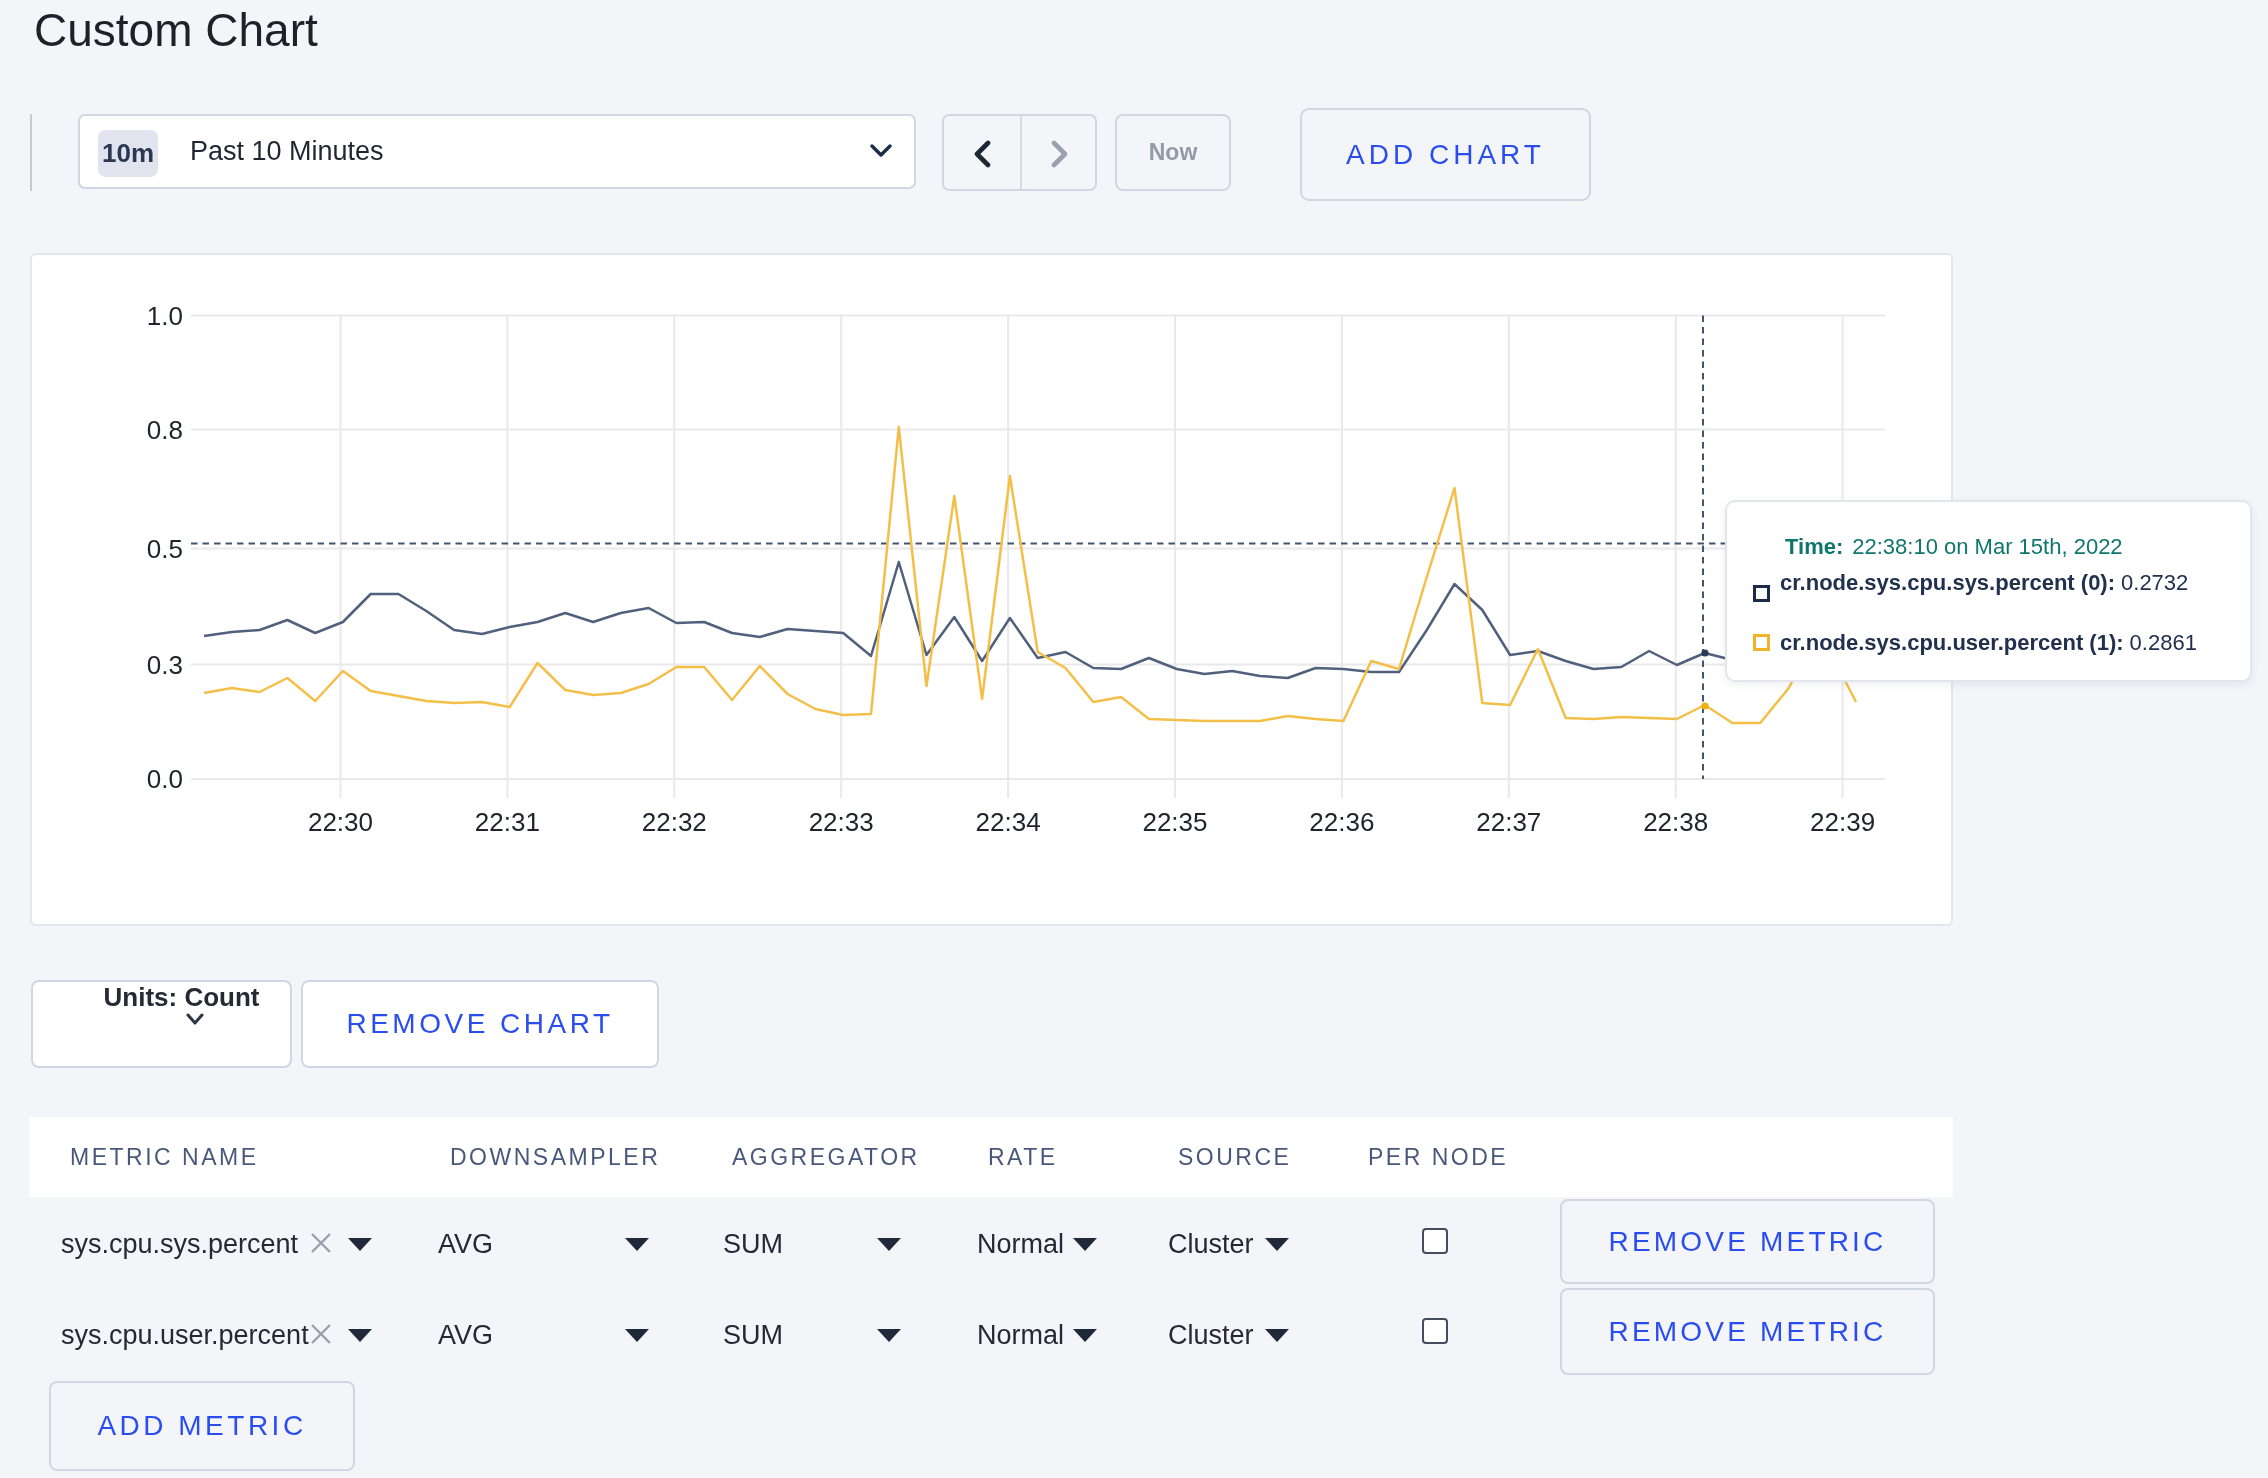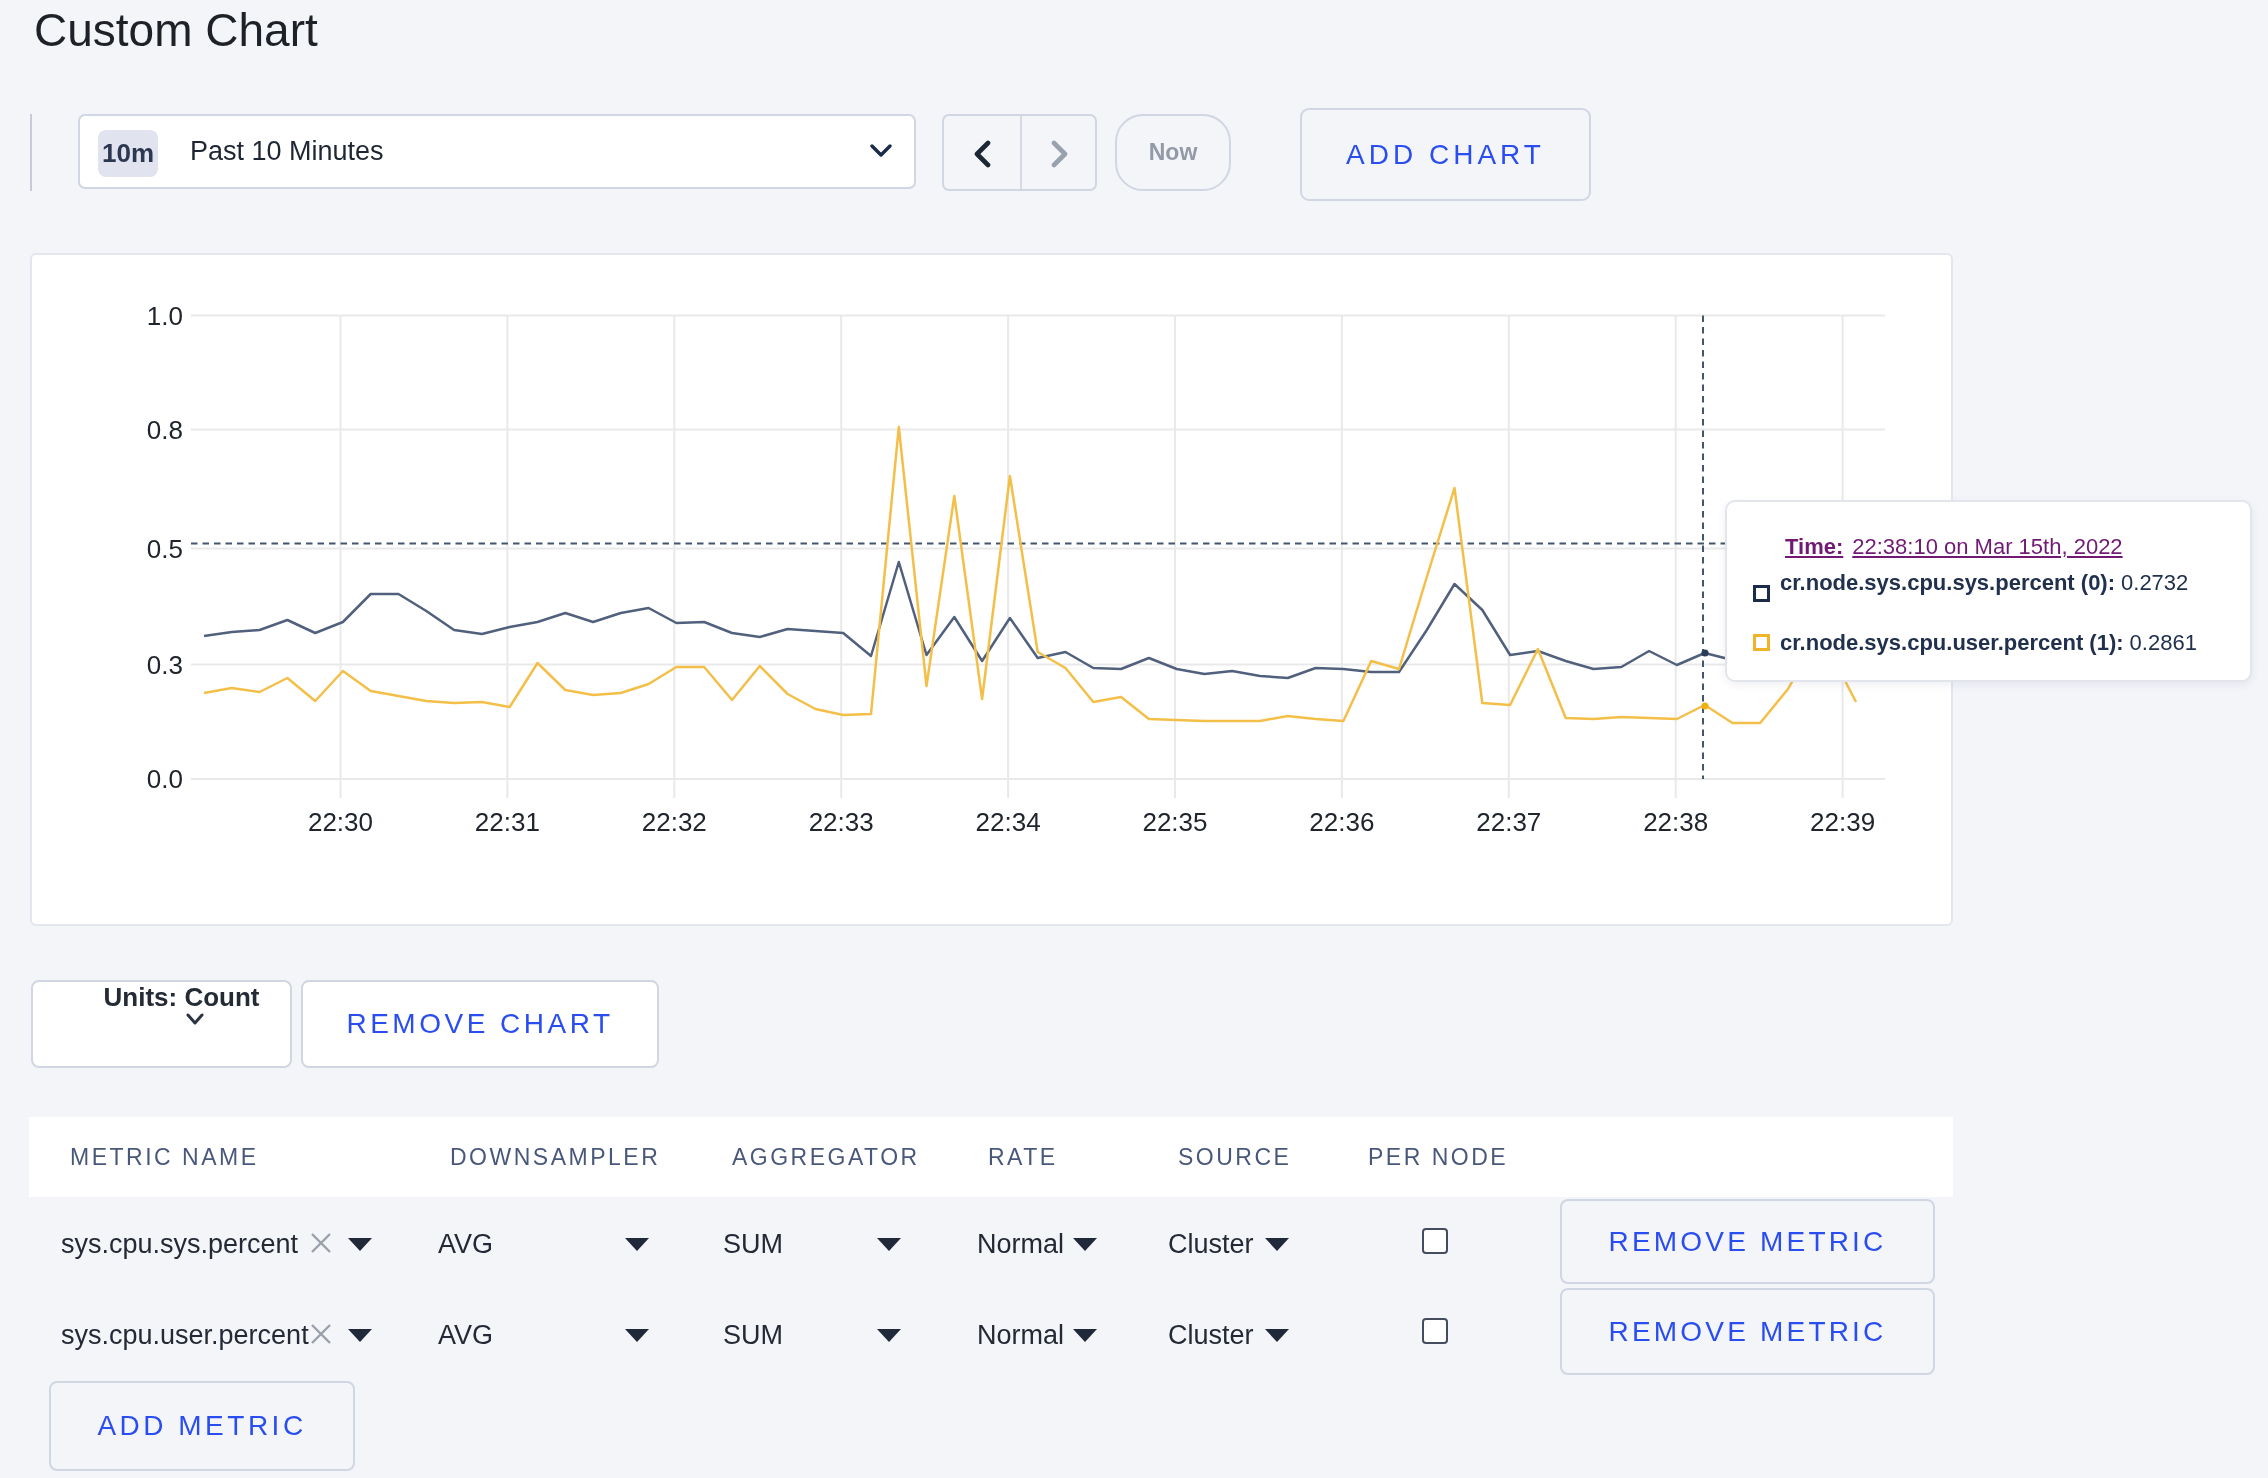--- a/index.html
+++ b/index.html
@@ -26,21 +26,21 @@
 <div class="abs" style="left:942px; top:114px; width:155px; height:77px; background:#f4f5f9; border:2px solid #d0d6e2; border-radius:7px;">
   <div class="abs" style="left:76px; top:0px; width:2px; height:73px; background:#d5dae4;"></div>
   <svg class="abs" style="left:29px; top:24px;" width="18" height="28" viewBox="0 0 18 28">
       <polyline points="15,3 4,14 15,25" fill="none" stroke="#1c2736" stroke-width="4.6" stroke-linecap="round" stroke-linejoin="round"></polyline>
     </svg>
   <svg class="abs" style="left:107px; top:24px;" width="18" height="28" viewBox="0 0 18 28">
       <polyline points="3,3 14,14 3,25" fill="none" stroke="#9aa1ae" stroke-width="4.6" stroke-linecap="round" stroke-linejoin="round"></polyline>
     </svg>
 </div>
 
-<div class="btn" style="left:1115px; top:114px; width:116px; height:77px; background:#f4f5f9;border-radius:28px;">
+<div class="btn" style="left:1115px; top:114px; width:116px; height:77px; background:#f4f5f9;">
   <span style="font-size:23px; font-weight:700; color:#939aa7;">Now</span>
 </div>
 
 <div class="btn" style="left:1300px; top:108px; width:291px; height:93px; border-radius:9px;">
   <span class="blue" style="font-size:28px; letter-spacing:4px; font-weight:400;">ADD CHART</span>
 </div>
 
 <div class="abs" style="left:30px; top:253px; width:1923px; height:673px; background:#fff; border:2px solid #e3e6ee; border-radius:6px;"></div>
 
 <svg class="abs" style="left:30px; top:253px;" width="1923" height="673" viewBox="30 253 1923 673">
@@ -87,21 +87,21 @@
   <line x1="191" y1="543.5" x2="1885" y2="543.5" stroke="#43566f" stroke-width="2" stroke-dasharray="6.5 5"></line>
   <line x1="1703" y1="315.5" x2="1703" y2="779" stroke="#43566f" stroke-width="2" stroke-dasharray="6.5 5"></line>
 
   <polyline fill="none" stroke="#51607c" stroke-width="2.5" stroke-linejoin="round" points="204.0,636 231.8,632 259.6,630 287.4,620 315.2,633 342.9,622 370.7,594 398.5,594 426.3,611 454.1,630 481.9,634 509.7,627 537.5,622 565.3,613 593.1,622 620.8,613 648.6,608 676.4,623 704.2,622 732.0,633 759.8,637 787.6,629 815.4,631 843.2,633 871.0,656 898.8,562 926.5,655 954.3,617 982.1,661 1009.9,618 1037.7,658 1065.5,652 1093.3,668 1121.1,669 1148.9,658 1176.7,669 1204.4,674 1232.2,671 1260.0,676 1287.8,678 1315.6,668 1343.4,669 1371.2,672 1399.0,672 1426.8,630 1454.5,584 1482.3,610 1510.1,655 1537.9,651 1565.7,661 1593.5,669 1621.3,667 1649.1,651 1676.9,665 1704.7,653 1732.5,660 1760.2,658 1788.0,661 1815.8,655 1843.6,650 1871.4,653"></polyline>
   <polyline fill="none" stroke="#f4bf48" stroke-width="2.5" stroke-linejoin="round" points="204.0,693 231.8,688 259.6,692 287.4,678 315.2,701 342.9,671 370.7,691 398.5,696 426.3,701 454.1,703 481.9,702 509.7,707 537.5,663 565.3,690 593.1,695 620.8,693 648.6,684 676.4,667 704.2,667 732.0,700 759.8,666 787.6,694 815.4,709 843.2,715 871.0,714 898.8,427 926.5,686 954.3,496 982.1,699 1009.9,476 1037.7,652 1065.5,668 1093.3,702 1121.1,697 1148.9,719 1176.7,720 1204.4,721 1232.2,721 1260.0,721 1287.8,716 1315.6,719 1343.4,721 1371.2,661 1399.0,669 1426.8,577 1454.5,488 1482.3,703 1510.1,705 1537.9,649 1565.7,718 1593.5,719 1621.3,717 1649.1,718 1676.9,719 1704.7,705 1732.5,723 1760.2,723 1788.0,689 1815.8,640 1843.6,678 1856.0,702"></polyline>
   <circle cx="1705" cy="653" r="3.6" fill="#2c3b57"></circle>
   <circle cx="1705" cy="706" r="3.6" fill="#eeb012"></circle>
 </svg>
 
 <div class="abs" style="left:1725px; top:500px; width:527px; height:182px; background:#fff; border:2px solid #e2e5ec; border-radius:10px; box-shadow:0 3px 8px rgba(60,70,100,0.08);">
-  <div class="abs" style="left:58px; top:32px; font-size:22px; color:#701a75;text-decoration:underline;"><b>Time:</b><span style="margin-left:9px;">22:38:10 on Mar 15th, 2022</span></div>
+  <div class="abs" style="left:58px; top:32px; font-size:22px; color:#0f766e;"><b>Time:</b><span style="margin-left:9px;">22:38:10 on Mar 15th, 2022</span></div>
   <div class="abs" style="left:26px; top:83px; width:17px; height:17px; border:3.5px solid #1c2b49; background:#fff;"></div>
   <div class="abs" style="left:53px; top:68px; font-size:22px; color:#20304d;text-align:right;"><b>cr.node.sys.cpu.sys.percent (0):</b><span style="margin-left:6px;">0.2732</span></div>
   <div class="abs" style="left:26px; top:132px; width:17px; height:17px; border:3.5px solid #f0b42a; background:#fff;"></div>
   <div class="abs" style="left:53px; top:128px; font-size:22px; color:#20304d;"><b>cr.node.sys.cpu.user.percent (1):</b><span style="margin-left:6px;">0.2861</span></div>
 </div>
 
 <div class="btn" style="left:31px; top:980px; width:261px; height:88px; background:#fff; justify-content:flex-start; padding-left:40px;flex-direction:column;">
   <span style="font-size:26px; font-weight:700; color:#242b35;">Units: Count</span>
   <svg style="margin-left:26px;" width="18" height="13" viewBox="0 0 18 13">
       <polyline points="2,2 9,10 16,2" fill="none" stroke="#2b3442" stroke-width="3" stroke-linecap="round" stroke-linejoin="round"></polyline>

